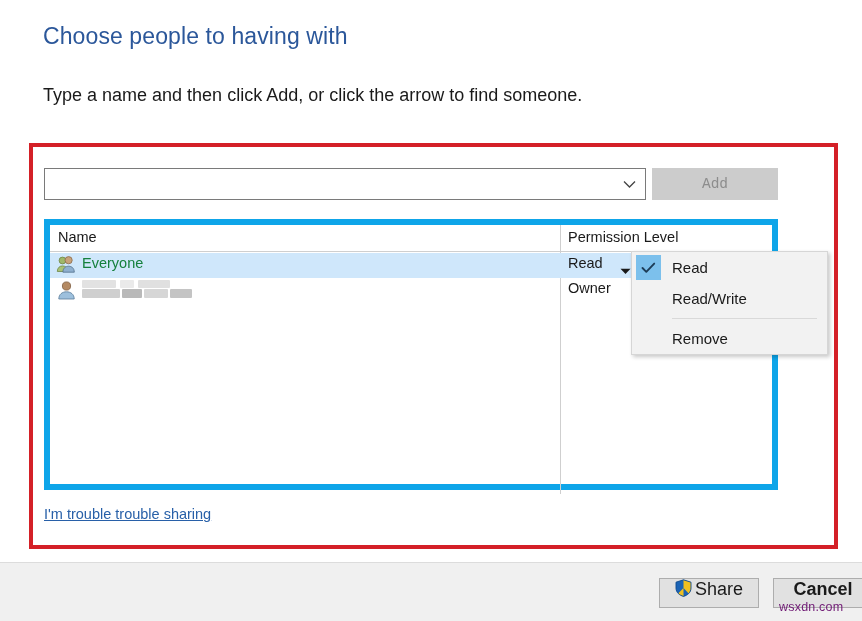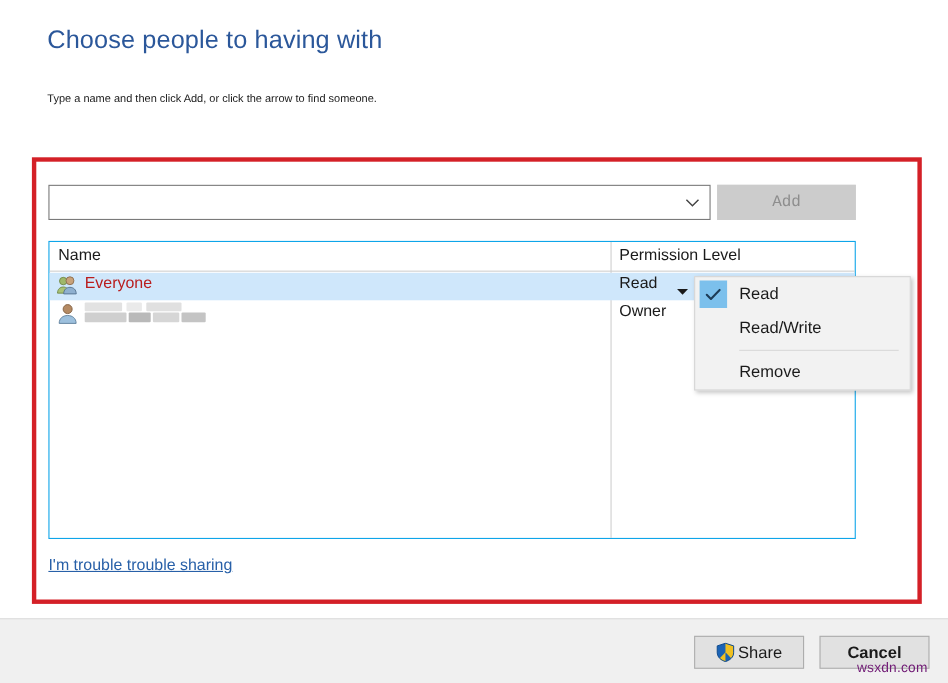--- a/index.html
+++ b/index.html
@@ -32,21 +32,21 @@
     font-size: 23px;
     color: #2b579a;
     letter-spacing: 0.1px;
     white-space: nowrap;
   }
 
   .page-subtitle {
     position: absolute;
     left: 43px;
     top: 85px;
-    font-size: 10px;
+    font-size: 18px;
     color: #1a1a1a;
     white-space: nowrap;
   }
 
   
   .red-highlight {
     position: absolute;
     left: 29px;
     top: 143px;
     width: 809px;
@@ -110,21 +110,21 @@
     justify-content: center;
   }
 
   
   .perm-list {
     position: absolute;
     left: 44px;
     top: 219px;
     width: 734px;
     height: 271px;
-    border: 1px solid #0ea5e9;
+    border: 6px solid #0ea5e9;
     background: #ffffff;
     box-sizing: border-box;
   }
   .perm-col-divider {
     position: absolute;
     left: 510px;
     top: 0;
     width: 1px;
     height: 269px;
     background: #cfcfcf;
@@ -167,21 +167,21 @@
     left: 6px;
     top: 2px;
     width: 21px;
     height: 21px;
   }
   .row-name {
     position: absolute;
     left: 32px;
     top: 2px;
     font-size: 14.5px;
-    color: #b91c1c;
+    color: #15803d;
     white-space: nowrap;
   }
   .row-name-redacted {
     position: absolute;
     left: 32px;
     top: 2px;
     width: 118px;
     height: 20px;
   }
   .row-name-redacted .blk {
@@ -266,25 +266,26 @@
     border-top: 1px solid #dcdcdc;
     box-sizing: border-box;
   }
   .btn {
     position: absolute;
     height: 30px;
     background: #e1e1e1;
     border: 1px solid #adadad;
     box-sizing: border-box;
     display: flex;
-    align-items: center;
+    align-items: flex-start;
     justify-content: center;
-    font-size: 15px;
+    font-size: 18px;
     color: #1a1a1a;
     font-family: "Liberation Sans", sans-serif;
+    margin-left: 28px;
   }
   .btn-share {
     left: 631px;
     top: 578px;
     width: 100px;
   }
   .btn-cancel {
     left: 745px;
     top: 578px;
     width: 100px;

